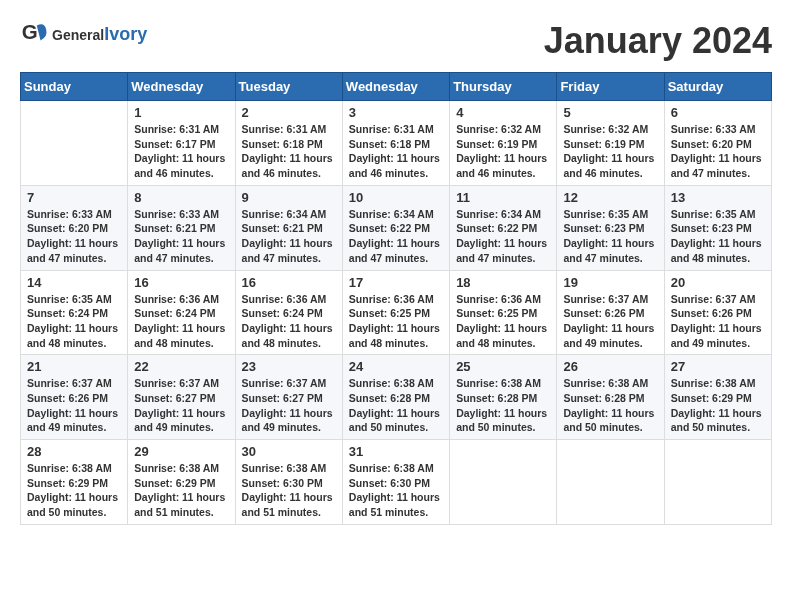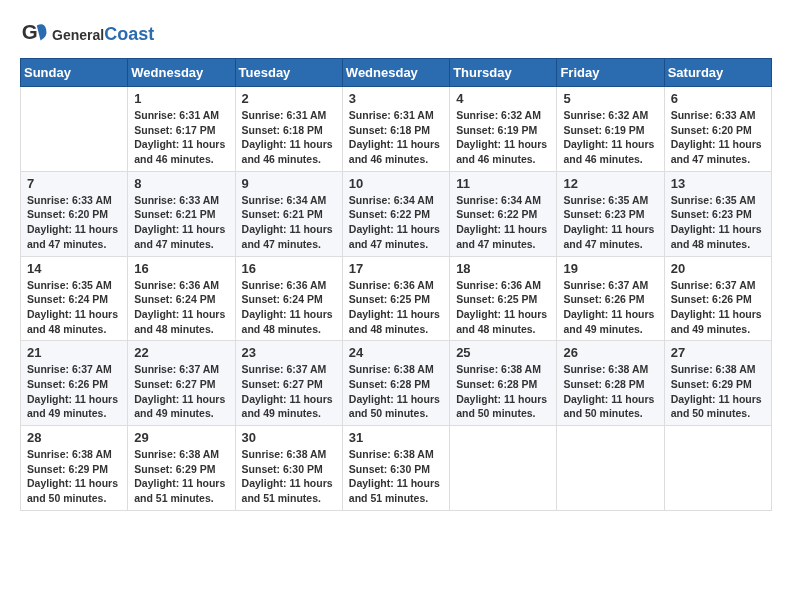--- a/index.html
+++ b/index.html
@@ -82,25 +82,26 @@
 <body>
 
 <div class="header">
   <div class="logo">
     <svg class="logo-icon" viewBox="0 0 30 30" xmlns="http://www.w3.org/2000/svg">
       <text x="2" y="20" font-size="22" font-weight="bold" fill="#333">G</text>
       <path d="M18 6 Q26 2 28 10 Q30 18 22 22 Z" fill="#2b6cb0"></path>
     </svg>
     <div>
       <div>
-        <span style="font-size:14px;font-weight:bold;color:#333;">General</span><span style="font-size:18px;font-weight:bold;color:#2b6cb0;">Coast</span>
+        <span style="font-size:14px;font-weight:bold;color:#333;">General</span><span style="font-size:18px;font-weight:bold;color:#2b6cb0;">Ivory</span>
       </div>
     </div>
   </div>
   <div class="title-block">
+    <div class="month-title">January 2024</div>
   </div>
 </div>
 
 <table class="calendar">
   <thead>
     <tr>
       <th>Sunday</th>
       <th>Wednesday</th>
       <th>Tuesday</th>
       <th>Wednesday</th>

